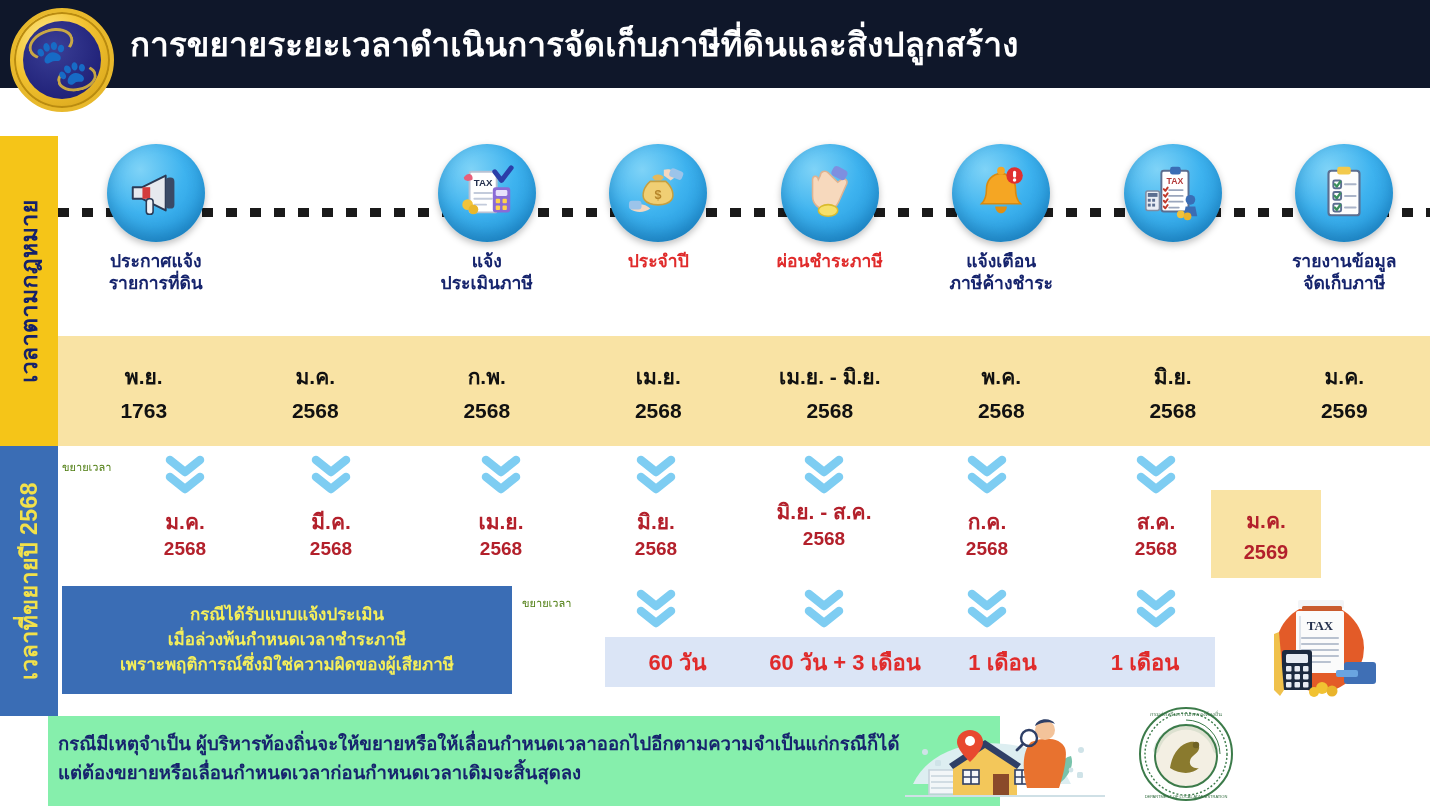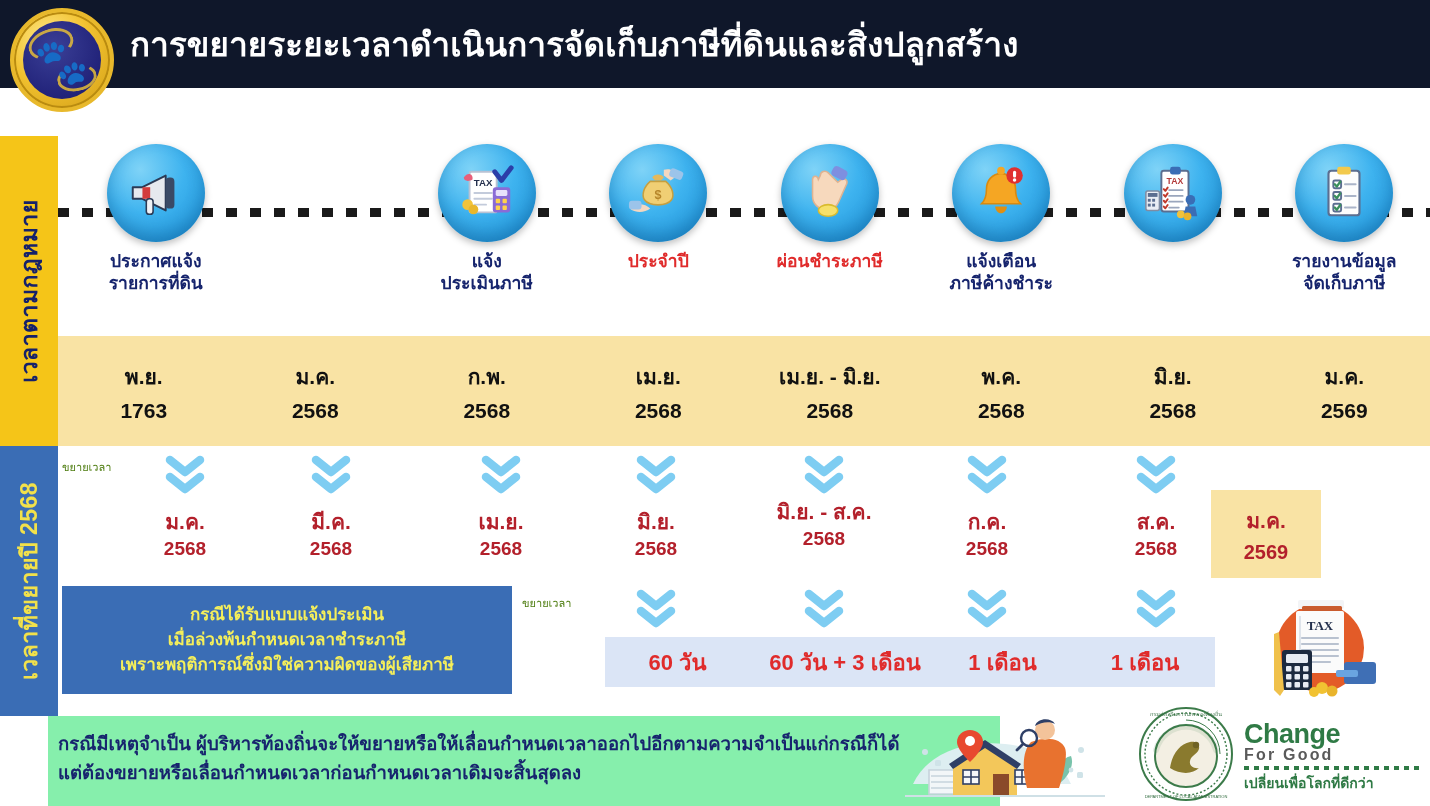--- a/index.html
+++ b/index.html
@@ -579,20 +579,14 @@
       <path d="M48 14a34 34 0 0 1 34 34" fill="none" stroke="#3c7b4a" stroke-width="1"></path>
       <circle cx="48" cy="50" r="31" fill="#f3efe3" stroke="#3c7b4a" stroke-width="2"></circle>
       <path d="M32 62c2-14 10-24 20-26 6-1 10 2 9 7-2 6-8 6-9 12-1 5 4 8 9 7-6 6-18 7-29 0z" fill="#8a7a2e"></path>
       <circle cx="58" cy="39" r="3.2" fill="#6f6224"></circle>
       <path d="M18 44a31 31 0 0 1 60 0" fill="none" stroke="#3c7b4a" stroke-width="6" stroke-linecap="round" opacity=".12"></path>
       <text x="48" y="10" font-size="5.4" fill="#2f6b3d" text-anchor="middle" font-family="Liberation Sans, sans-serif">กรมส่งเสริมการปกครองท้องถิ่น</text>
       <text x="48" y="92" font-size="4" fill="#2f6b3d" text-anchor="middle" font-family="Liberation Sans, sans-serif">DEPARTMENT OF LOCAL ADMINISTRATION</text>
     </svg>
   </div>
 
-  <div class="cfg-logo">
-    <div class="cfg-main">Change</div>
-    <div class="cfg-sub">For Good</div>
-    <div class="cfg-dash"></div>
-    <div class="cfg-th">เปลี่ยนเพื่อโลกที่ดีกว่า</div>
-  </div>
 
 </div>
 
 </body></html>

